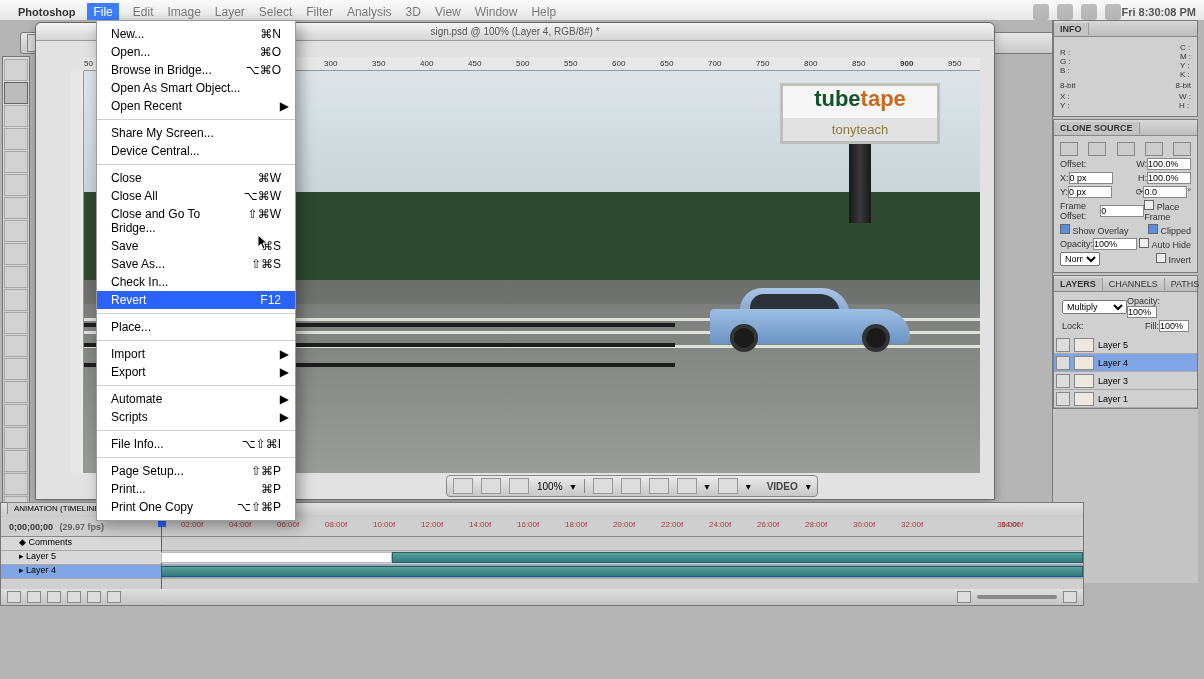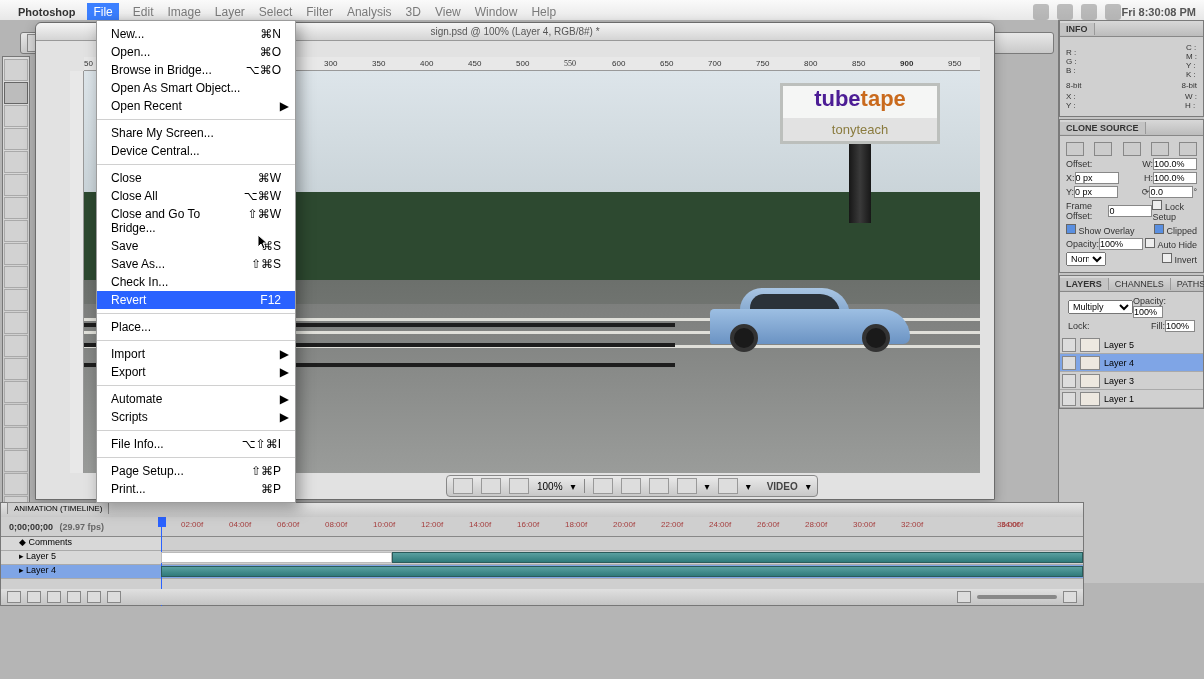--- a/index.html
+++ b/index.html
@@ -65,21 +65,21 @@
 
 .dropdown { position: absolute; top: 0px; left: 96px; width: 200px; background: #fff; border: 1px solid #9c9c9c; box-shadow: 4px 6px 14px rgba(0,0,0,.35); padding: 4px 0; z-index: 50; }
 .dropdown .ditem { display: flex; justify-content: space-between; padding: 2px 14px; font-size: 12px; color: #000; position: relative; }
 .dropdown .ditem .arrow { position: absolute; right: 6px; }
 .dropdown .ditem.hover { background: #2a62ff; color: #fff; }
 .dropdown .dsep { height: 1px; background: #d0d0d0; margin: 4px 0; }
 .cursor { position: absolute; top: 215px; left: 258px; width: 12px; height: 16px; z-index: 60; }
 .cursor svg { width: 12px; height: 16px; }
 
 
-.panels { position: absolute; top: 0; right: 0; width: 146px; bottom: 96px; background: #c4c4c4; border-left: 1px solid #7a7a7a; font-size: 9px; }
+.panels { position: absolute; top: 0; right: 6px; width: 146px; bottom: 96px; background: #c4c4c4; border-left: 1px solid #7a7a7a; font-size: 9px; }
 .panel { border: 1px solid #7a7a7a; margin-bottom: 2px; background: #d0d0d0; }
 .panel .tabrow { height: 16px; background: linear-gradient(#d8d8d8,#bcbcbc); display: flex; align-items: center; border-bottom: 1px solid #888; }
 .panel .tab { padding: 1px 6px; font-size: 9px; color: #333; border-right: 1px solid #999; }
 .panel .tab.active { background: #c4c4c4; font-weight: 600; }
 .panel .body { padding: 4px 6px; color: #333; }
 .panel .row { display: flex; align-items: center; justify-content: space-between; margin: 2px 0; }
 .panel .row input { width: 44px; height: 12px; font-size: 9px; border: 1px solid #888; }
 .panel .row .check { width: 10px; height: 10px; border: 1px solid #666; background: #eee; display: inline-block; }
 .panel .layers-list .lrow { display: flex; align-items: center; height: 18px; border-bottom: 1px solid #aaa; padding: 0 2px; gap: 4px; }
 .panel .layers-list .lrow.sel { background: #7fa5e6; }
@@ -183,21 +183,21 @@
         <span style="left: 0px;">50</span>
         <span style="left: 48px;">100</span>
         <span style="left: 96px;">150</span>
         <span style="left: 144px;">200</span>
         <span style="left: 192px;">250</span>
         <span style="left: 240px;">300</span>
         <span style="left: 288px;">350</span>
         <span style="left: 336px;">400</span>
         <span style="left: 384px;">450</span>
         <span style="left: 432px;">500</span>
-        <span style="left: 480px; font-family: Liberation Serif, serif;">550</span>
+        <span style="left: 480px;">550</span>
         <span style="left: 528px;">600</span>
         <span style="left: 576px;">650</span>
         <span style="left: 624px;">700</span>
         <span style="left: 672px;">750</span>
         <span style="left: 720px;">800</span>
         <span style="left: 768px;">850</span>
         <span style="left: 816px; font-weight: bold;">900</span>
         <span style="left: 864px;">950</span>
       </div>
     <div class="ruler-v"></div>
@@ -216,21 +216,21 @@
         </div>
         <div class="car">
           <div class="cab"></div>
             <div class="window"></div>
             <div class="body"></div>
           <div class="wheel" style="left:20px"></div>
             <div class="wheel" style="right:20px"></div>
         </div>
         <div class="sign">
           <div class="sign-board">
-            <div class="logo"><span style="color:#4c1d95">tube</span><span style="color:#c96a1d">tape</span></div>
+            <div class="logo"><span style="color:#14532d">tube</span><span style="color:#c96a1d">tape</span></div>
             <div class="sub">tonyteach</div>
           </div>
           <div class="pole"></div>
         </div>
       </div>
     </div>
     <div class="doc-footer">
       <span class="fbtn"></span>
       <span class="fbtn"></span>
       <span class="fbtn"></span>
@@ -343,20 +343,24 @@
         <span>⌥⇧⌘I</span>
       </div>
       <div class="dsep"></div>
       <div class="ditem">
         <span>Page Setup...</span>
         <span>⇧⌘P</span>
       </div>
       <div class="ditem">
         <span>Print...</span>
         <span>⌘P</span>
+      </div>
+      <div class="ditem">
+        <span>Print One Copy</span>
+        <span>⌥⇧⌘P</span>
       </div>
     </div>
   <div class="cursor"><svg viewBox="0 0 12 16">
         <path d="M0 0 L0 12 L3 9 L5 14 L7 13 L5 8 L9 8 Z" fill="#000" stroke="#fff" stroke-width="1"></path>
       </svg></div>
 
   <div class="panels">
     <div class="panel">
       <div class="tabrow">
           <span class="tab active">INFO</span>
@@ -404,21 +408,21 @@
             <span><span>X:</span><input value="0 px" style=""></span>
           <span><span>H:</span><input value="100.0%" style=""></span>
           </div>
         <div class="row">
             <span><span>Y:</span><input value="0 px" style=""></span>
           <span>⟳<input value="0.0" style="">°</span>
           </div>
         <div class="row">
             <span>Frame Offset:</span>
             <input value="0" style="">
-          <span><span class="check"></span> <span>Lock Setup</span></span>
+          <span><span class="check"></span> <span>Place Frame</span></span>
           </div>
         <div class="row">
             <span><span class="check" style="background:#5a8fe0"></span> <span>Show Overlay</span></span>
           <span><span class="check" style="background:#5a8fe0"></span> <span>Clipped</span></span>
           </div>
         <div class="row">
             <span><span>Opacity:</span><input value="100%" style=""></span>
           <span><span class="check"></span> <span>Auto Hide</span></span>
           </div>
         <div class="row">

